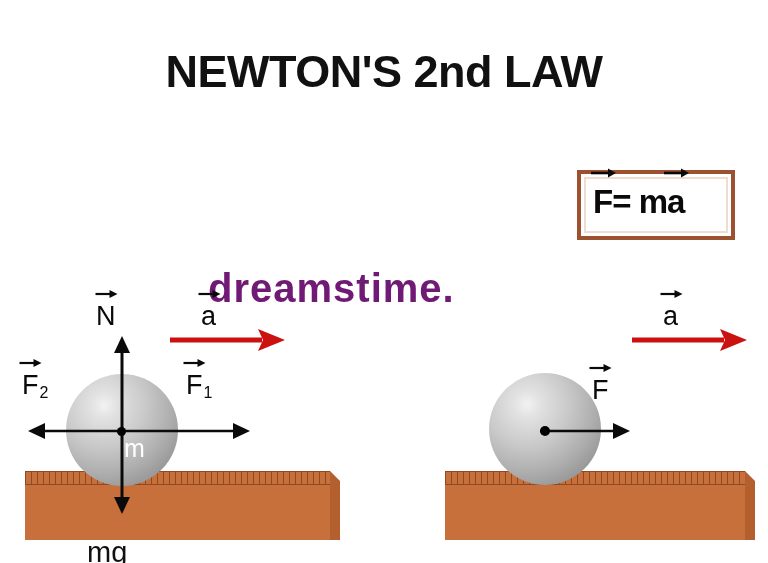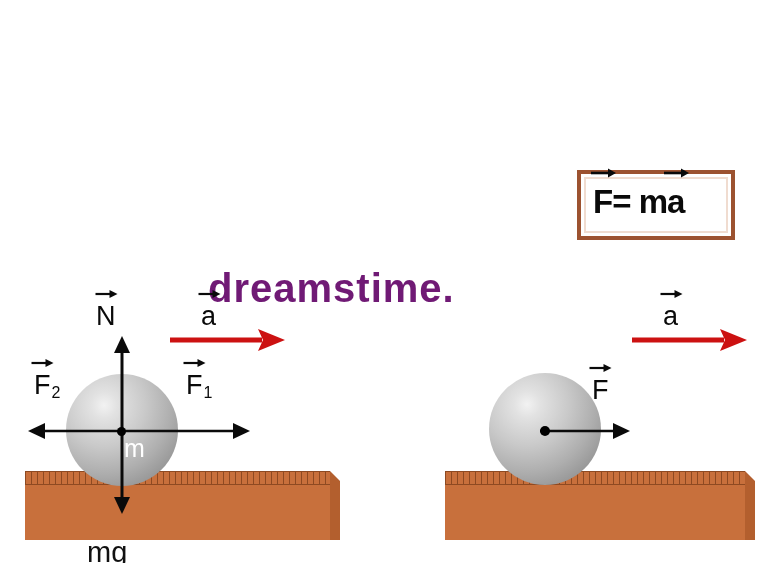--- a/index.html
+++ b/index.html
@@ -149,20 +149,21 @@
     font-family: "Liberation Sans", sans-serif;
     margin-top: 28px;
   }
   svg { overflow: visible; }
 </style>
 </head>
 <body>
 
 <div id="stage">
 
+  <div class="abs" id="title">NEWTON'S 2nd LAW</div>
 
   <div class="abs" id="watermark">dreamstime.</div>
 
   <div class="abs" id="formula-box">
     <div id="formula-box-inner"></div>
   </div>
   <div class="abs" id="formula-text">
     <span class="vec">
       <span class="arw" style="top:-16px;">
         <svg width="26" height="11" viewBox="0 0 26 11">
@@ -214,21 +215,21 @@
           <line x1="1" y1="5" x2="16" y2="5" stroke="#0a0a0a" stroke-width="2.2"></line>
           <polygon points="15,1 23,5 15,9" fill="#0a0a0a"></polygon>
         </svg>
       </span>
       <span class="ltr">N</span>
     </span>
   </div>
 
   <div class="abs lbl-plain" style="left:87px; top:510px;">mg</div>
 
-  <div class="abs lbl" style="left:34px; top:372px;">
+  <div class="abs lbl" style="left:22px; top:372px;">
     <span class="vec">
       <span class="arw" style="top:-14px;">
         <svg width="23" height="10" viewBox="0 0 23 10">
           <line x1="1" y1="5" x2="16" y2="5" stroke="#0a0a0a" stroke-width="2.2"></line>
           <polygon points="15,1 23,5 15,9" fill="#0a0a0a"></polygon>
         </svg>
       </span>
       <span class="ltr">F</span>
     </span><span class="sub">2</span>
   </div>

